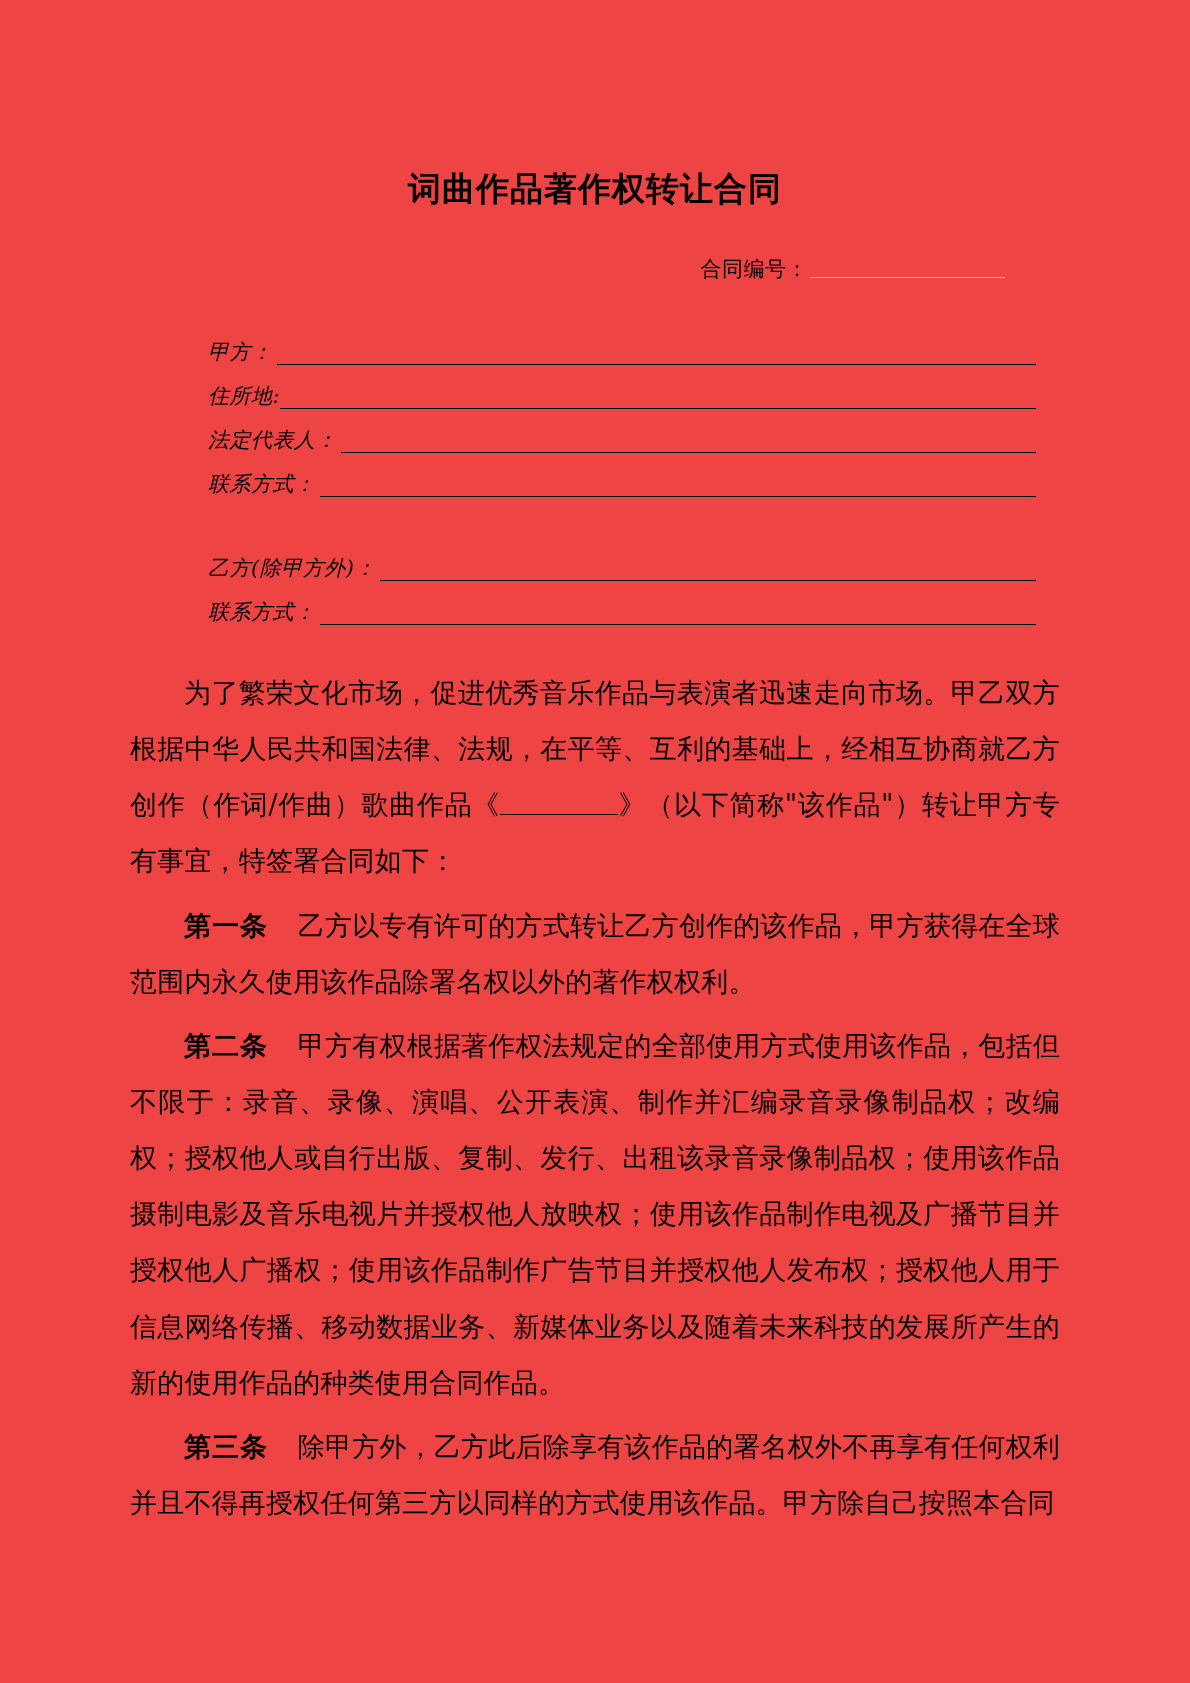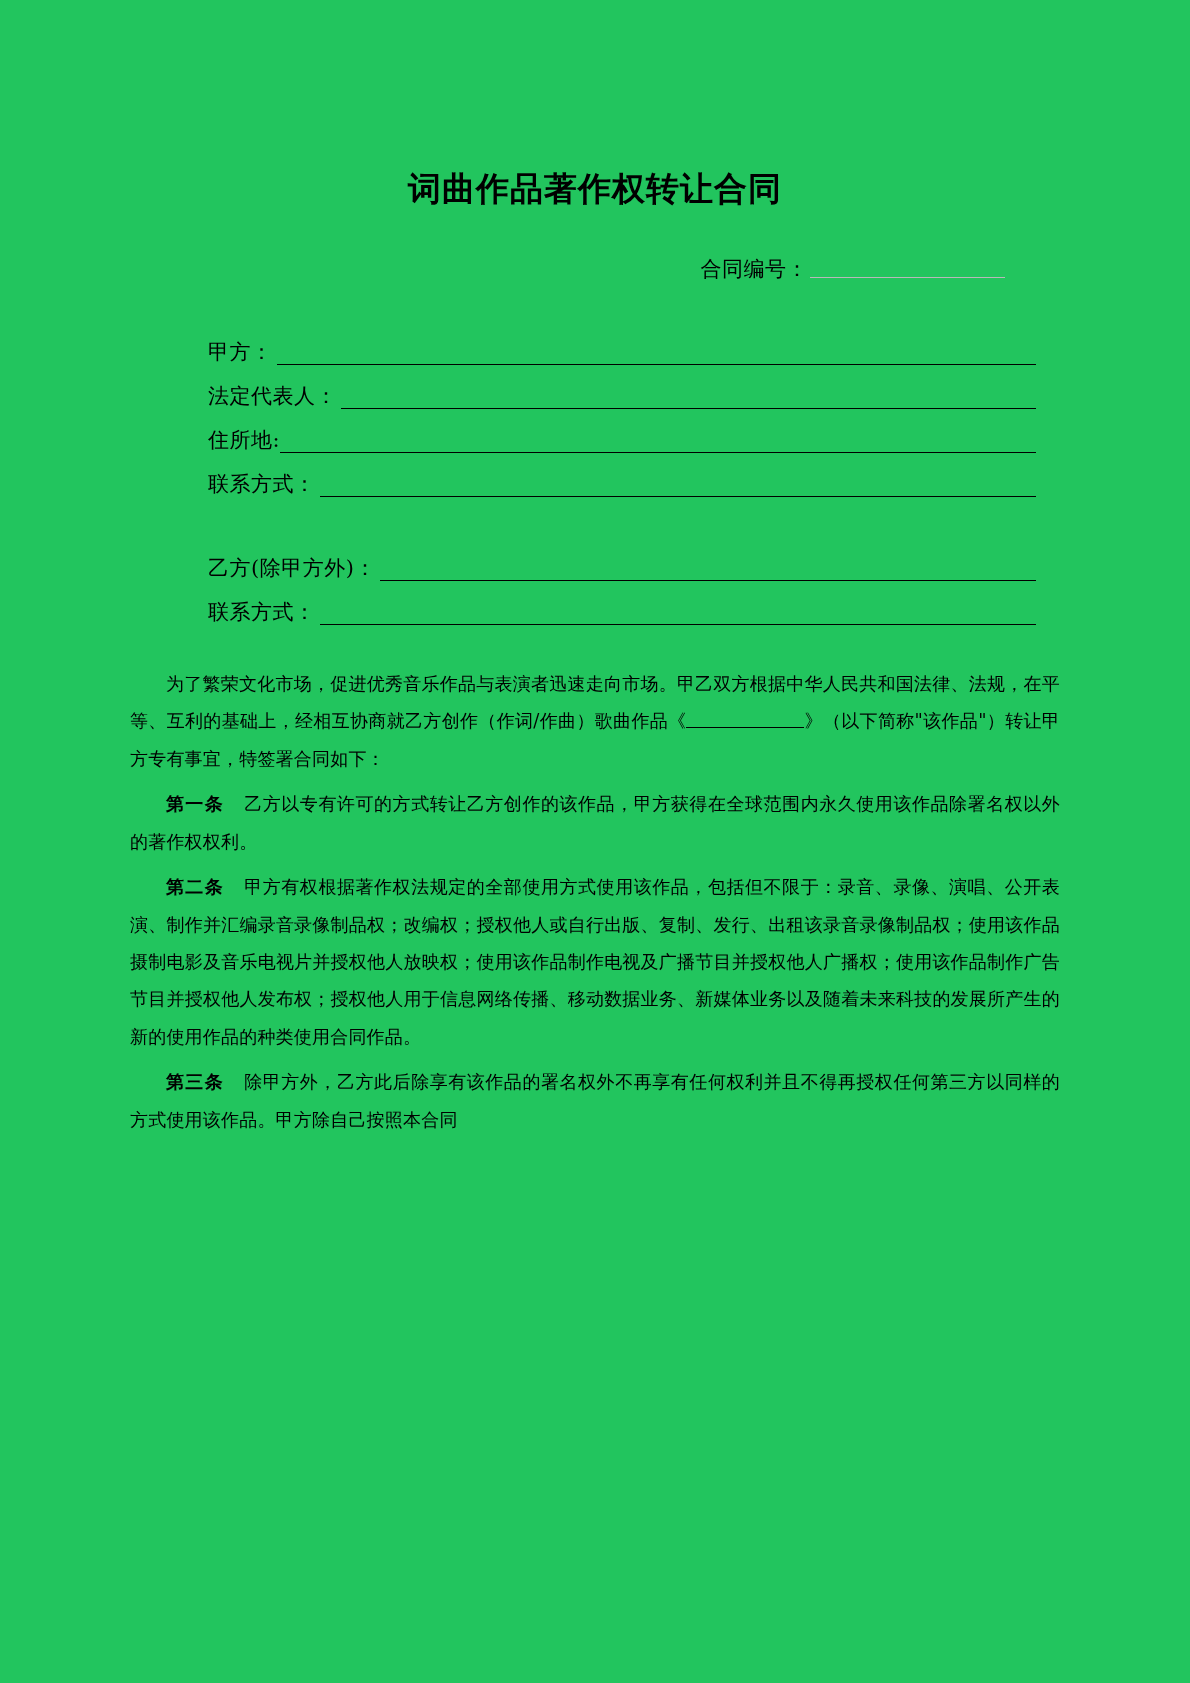--- a/index.html
+++ b/index.html
@@ -8,21 +8,21 @@
     background: #ffffff;
   }
   body {
     font-family: "DejaVu Serif", "Liberation Serif", serif;
     color: #000000;
   }
   .page {
     position: relative;
     width: 1190px;
     height: 1683px;
-    background: #22c55e;
+    background: #ef4444;
     overflow: hidden;
     box-sizing: border-box;
   }
   .content {
     position: absolute;
     left: 130px;
     top: 0;
     width: 930px;
   }
   .doc-title {
@@ -50,20 +50,21 @@
     width: 195px;
     border-bottom: 1.4px solid #b9b9b9;
     height: 20px;
     vertical-align: -2px;
     margin-left: 2px;
   }
 
   .party-block {
     margin-top: 38px;
     padding-left: 78px;
+    font-style: italic;
   }
   .party-block.second {
     margin-top: 40px;
   }
   .field-row {
     display: flex;
     align-items: flex-end;
     font-size: 21px;
     height: 44px;
     white-space: nowrap;
@@ -78,21 +79,21 @@
     border-bottom: 1.6px solid #000000;
     height: 22px;
     margin-left: 4px;
     margin-right: 24px;
   }
   .field-row.tight .f-line {
     margin-left: 0px;
   }
 
   .para {
-    font-size: 18px;
+    font-size: 27px;
     line-height: 2.08;
     text-align: justify;
     text-justify: inter-ideograph;
     margin-top: 30px;
     text-indent: 2em;
     letter-spacing: 0.2px;
   }
   .para.first-para {
     margin-top: 40px;
   }
@@ -126,26 +127,26 @@
 
     <div class="contract-no">
       <span class="label">合同编号：</span><span class="fill"></span>
     </div>
 
     <div class="party-block">
       <div class="field-row">
         <span class="f-label">甲方：</span>
         <span class="f-line"></span>
       </div>
+      <div class="field-row tight">
+        <span class="f-label">住所地:</span>
+        <span class="f-line"></span>
+      </div>
       <div class="field-row">
         <span class="f-label">法定代表人：</span>
-        <span class="f-line"></span>
-      </div>
-      <div class="field-row tight">
-        <span class="f-label">住所地:</span>
         <span class="f-line"></span>
       </div>
       <div class="field-row">
         <span class="f-label">联系方式：</span>
         <span class="f-line"></span>
       </div>
     </div>
 
     <div class="party-block second">
       <div class="field-row">

